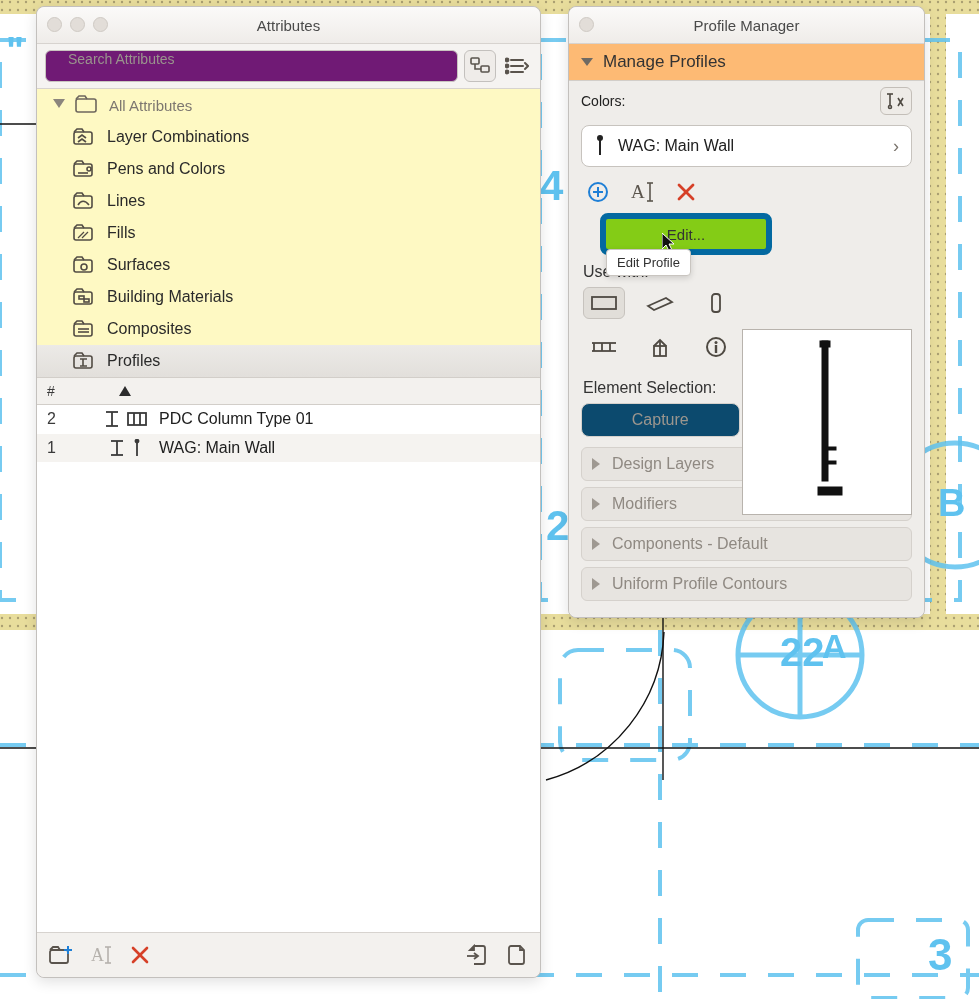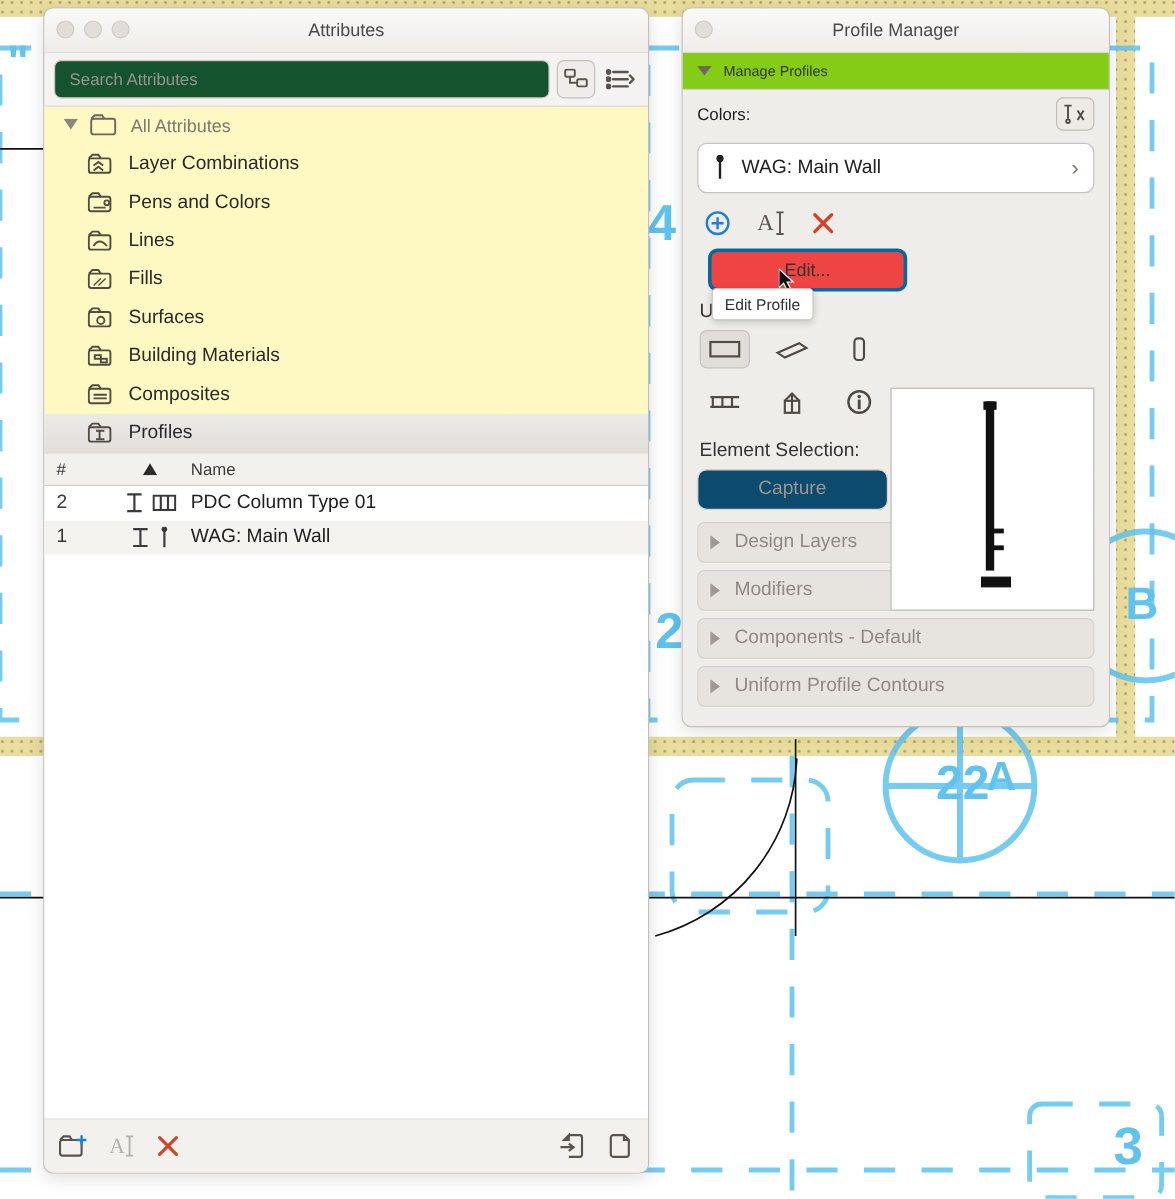--- a/index.html
+++ b/index.html
@@ -7,21 +7,21 @@
   .bg{position:absolute;inset:0;background:#fff}
   .bg svg{position:absolute;inset:0}
   
   .panel{position:absolute;background:#f5f3f1;border:1px solid #c3c0bd;border-radius:8px;box-shadow:0 4px 14px rgba(0,0,0,.12)}
   .titlebar{height:36px;display:flex;align-items:center;justify-content:center;font-size:15px;color:#4a4a4a;border-bottom:1px solid #d7d3cf;position:relative;border-radius:8px 8px 0 0;background:linear-gradient(#fbfaf9,#efece9)}
   .tlights{position:absolute;left:10px;top:10px;display:flex;gap:8px}
   .tlights span{width:13px;height:13px;border-radius:50%;background:#e2ddd8;border:1px solid #cfcac4}
   
   #attrPanel{left:36px;top:6px;width:503px;height:970px;display:flex;flex-direction:column}
   .searchRow{display:flex;align-items:center;gap:6px;padding:6px 8px;border-bottom:1px solid #d7d3cf}
-  .searchBox{flex:1;height:30px;border:1px solid #c9c5c0;border-radius:6px;background:#14532d;display:flex;align-items:center;padding:0 12px;color:#9a948d}
+  .searchBox{flex:1;height:30px;border:1px solid #c9c5c0;border-radius:6px;background:#701a75;display:flex;padding:0 22px;color:#9a948d}
   .iconBtn{width:30px;height:30px;border:1px solid #c3c0bd;border-radius:6px;display:flex;align-items:center;justify-content:center;background:#efece9}
   .iconBtn.bare{border:none;background:none}
   .treeWrap{background:#fef9c3;border-bottom:1px solid #d2cec9}
   .treeRow{display:flex;align-items:center;gap:10px;padding:6px 0 6px 36px;font-size:16px;color:#2a2a2a}
   .treeRow.root{padding-left:16px;color:#7d7770;font-size:15px}
   .treeRow .fld{width:24px;height:20px;flex:0 0 24px}
   .treeRow.sel{background:linear-gradient(#eceae7,#e2dfdb)}
   .tableHead{display:flex;align-items:center;height:26px;background:#f3f1ee;border-bottom:1px solid #d2cec9;font-size:14px;color:#3b3b3b}
   .th-num{width:44px;padding-left:10px}
   .th-ic{width:68px;display:flex;align-items:center;justify-content:center}
@@ -30,28 +30,28 @@
   .trow{display:flex;align-items:center;height:28px;font-size:16px;border-bottom:1px solid #fff}
   .trow.alt{background:#f5f3f0}
   .td-num{width:44px;padding-left:10px;color:#3a3a3a}
   .td-ic{width:68px;display:flex;align-items:center;justify-content:center;gap:6px}
   .td-name{flex:1}
   .bottomBar{height:44px;border-top:1px solid #d7d3cf;display:flex;align-items:center;padding:0 12px;gap:18px;background:#f3f1ee;border-radius:0 0 8px 8px}
   .bottomBar .spacer{flex:1}
   
   #pmPanel{left:568px;top:6px;width:355px}
   .pm-body{background:#efedea;border-radius:0 0 8px 8px;padding-bottom:10px}
-  .sectionHead{display:flex;align-items:center;gap:10px;padding:8px 12px;background:#84cc16;border-bottom:1px solid #d2cec9;font-size:12px;color:#333}
+  .sectionHead{display:flex;align-items:center;gap:10px;padding:8px 12px;background:#fdba74;border-bottom:1px solid #d2cec9;font-size:17px;color:#333}
   .disclose{width:0;height:0;border-left:6px solid transparent;border-right:6px solid transparent;border-top:8px solid #6f6a63}
   .discloseR{width:0;height:0;border-top:6px solid transparent;border-bottom:6px solid transparent;border-left:8px solid #9f9992}
   .pmRow{padding:6px 12px;display:flex;align-items:center;gap:10px}
   .profileSelect{margin:4px 12px 10px;height:40px;border:1px solid #c7c3be;border-radius:8px;background:#fff;display:flex;align-items:center;padding:0 12px;font-size:16px;position:relative}
   .profileSelect .chev{position:absolute;right:12px;color:#7a746d;font-size:18px}
   .toolIcons{display:flex;align-items:center;gap:22px;padding:4px 18px 0}
-  .editField{margin:6px 0 6px 7px;height:30px;width:160px;border:3px solid #0369a1;border-radius:8px;background:#ef4444;display:flex;align-items:center;justify-content:center;color:#333;font-size:15px;position:relative}
+  .editField{margin:6px 0 6px 17px;height:30px;width:160px;border:6px solid #0369a1;border-radius:8px;background:#84cc16;display:flex;align-items:center;justify-content:center;color:#333;font-size:15px;position:relative}
   .tooltip{position:absolute;top:30px;left:0;background:#fff;border:1px solid #c9c5c0;border-radius:4px;padding:5px 10px;font-size:13px;color:#313131;white-space:nowrap;box-shadow:0 2px 6px rgba(0,0,0,.15)}
   .cursor{position:absolute;left:56px;top:14px;pointer-events:none}
   .preview{position:absolute;right:12px;top:152px;width:168px;height:184px;border:1px solid #b8b3ad;background:#fff;display:flex;align-items:center;justify-content:center}
   .useWith{padding:2px 14px 0;font-size:16px;color:#333}
   .useGrid{display:flex;gap:14px;padding:6px 14px}
   .useBtn{width:40px;height:30px;border:1px solid transparent;border-radius:6px;display:flex;align-items:center;justify-content:center}
   .useBtn.active{background:#e1ded9;border-color:#c7c3be}
   .elemSel{padding:10px 14px 6px;font-size:16px;color:#333}
   .twoBtn{display:flex;gap:14px;padding:0 12px 10px}
   .bigBtn{flex:1;height:32px;border:1px solid #d5d1cc;border-radius:8px;background:#0c4a6e;color:#9c968e;display:flex;align-items:center;justify-content:center;font-size:16px}
@@ -248,21 +248,20 @@
     </div>
   </div>
 
   <div class="tableHead">
     <div class="th-num">#</div>
     <div class="th-ic">
       <svg width="12" height="10">
           <polygon points="0,10 12,10 6,0" fill="#2c2c2c"></polygon>
         </svg>
     </div>
-    <div class="th-name">Name</div>
   </div>
 
   <div class="tbody">
     <div class="trow">
       <div class="td-num">2</div>
       <div class="td-ic">
         <svg width="18" height="18">
             <g stroke="#3a3a3a" stroke-width="1.8" fill="none">
               <line x1="3" y1="2" x2="15" y2="2"></line>
               <line x1="3" y1="16" x2="15" y2="16"></line>

